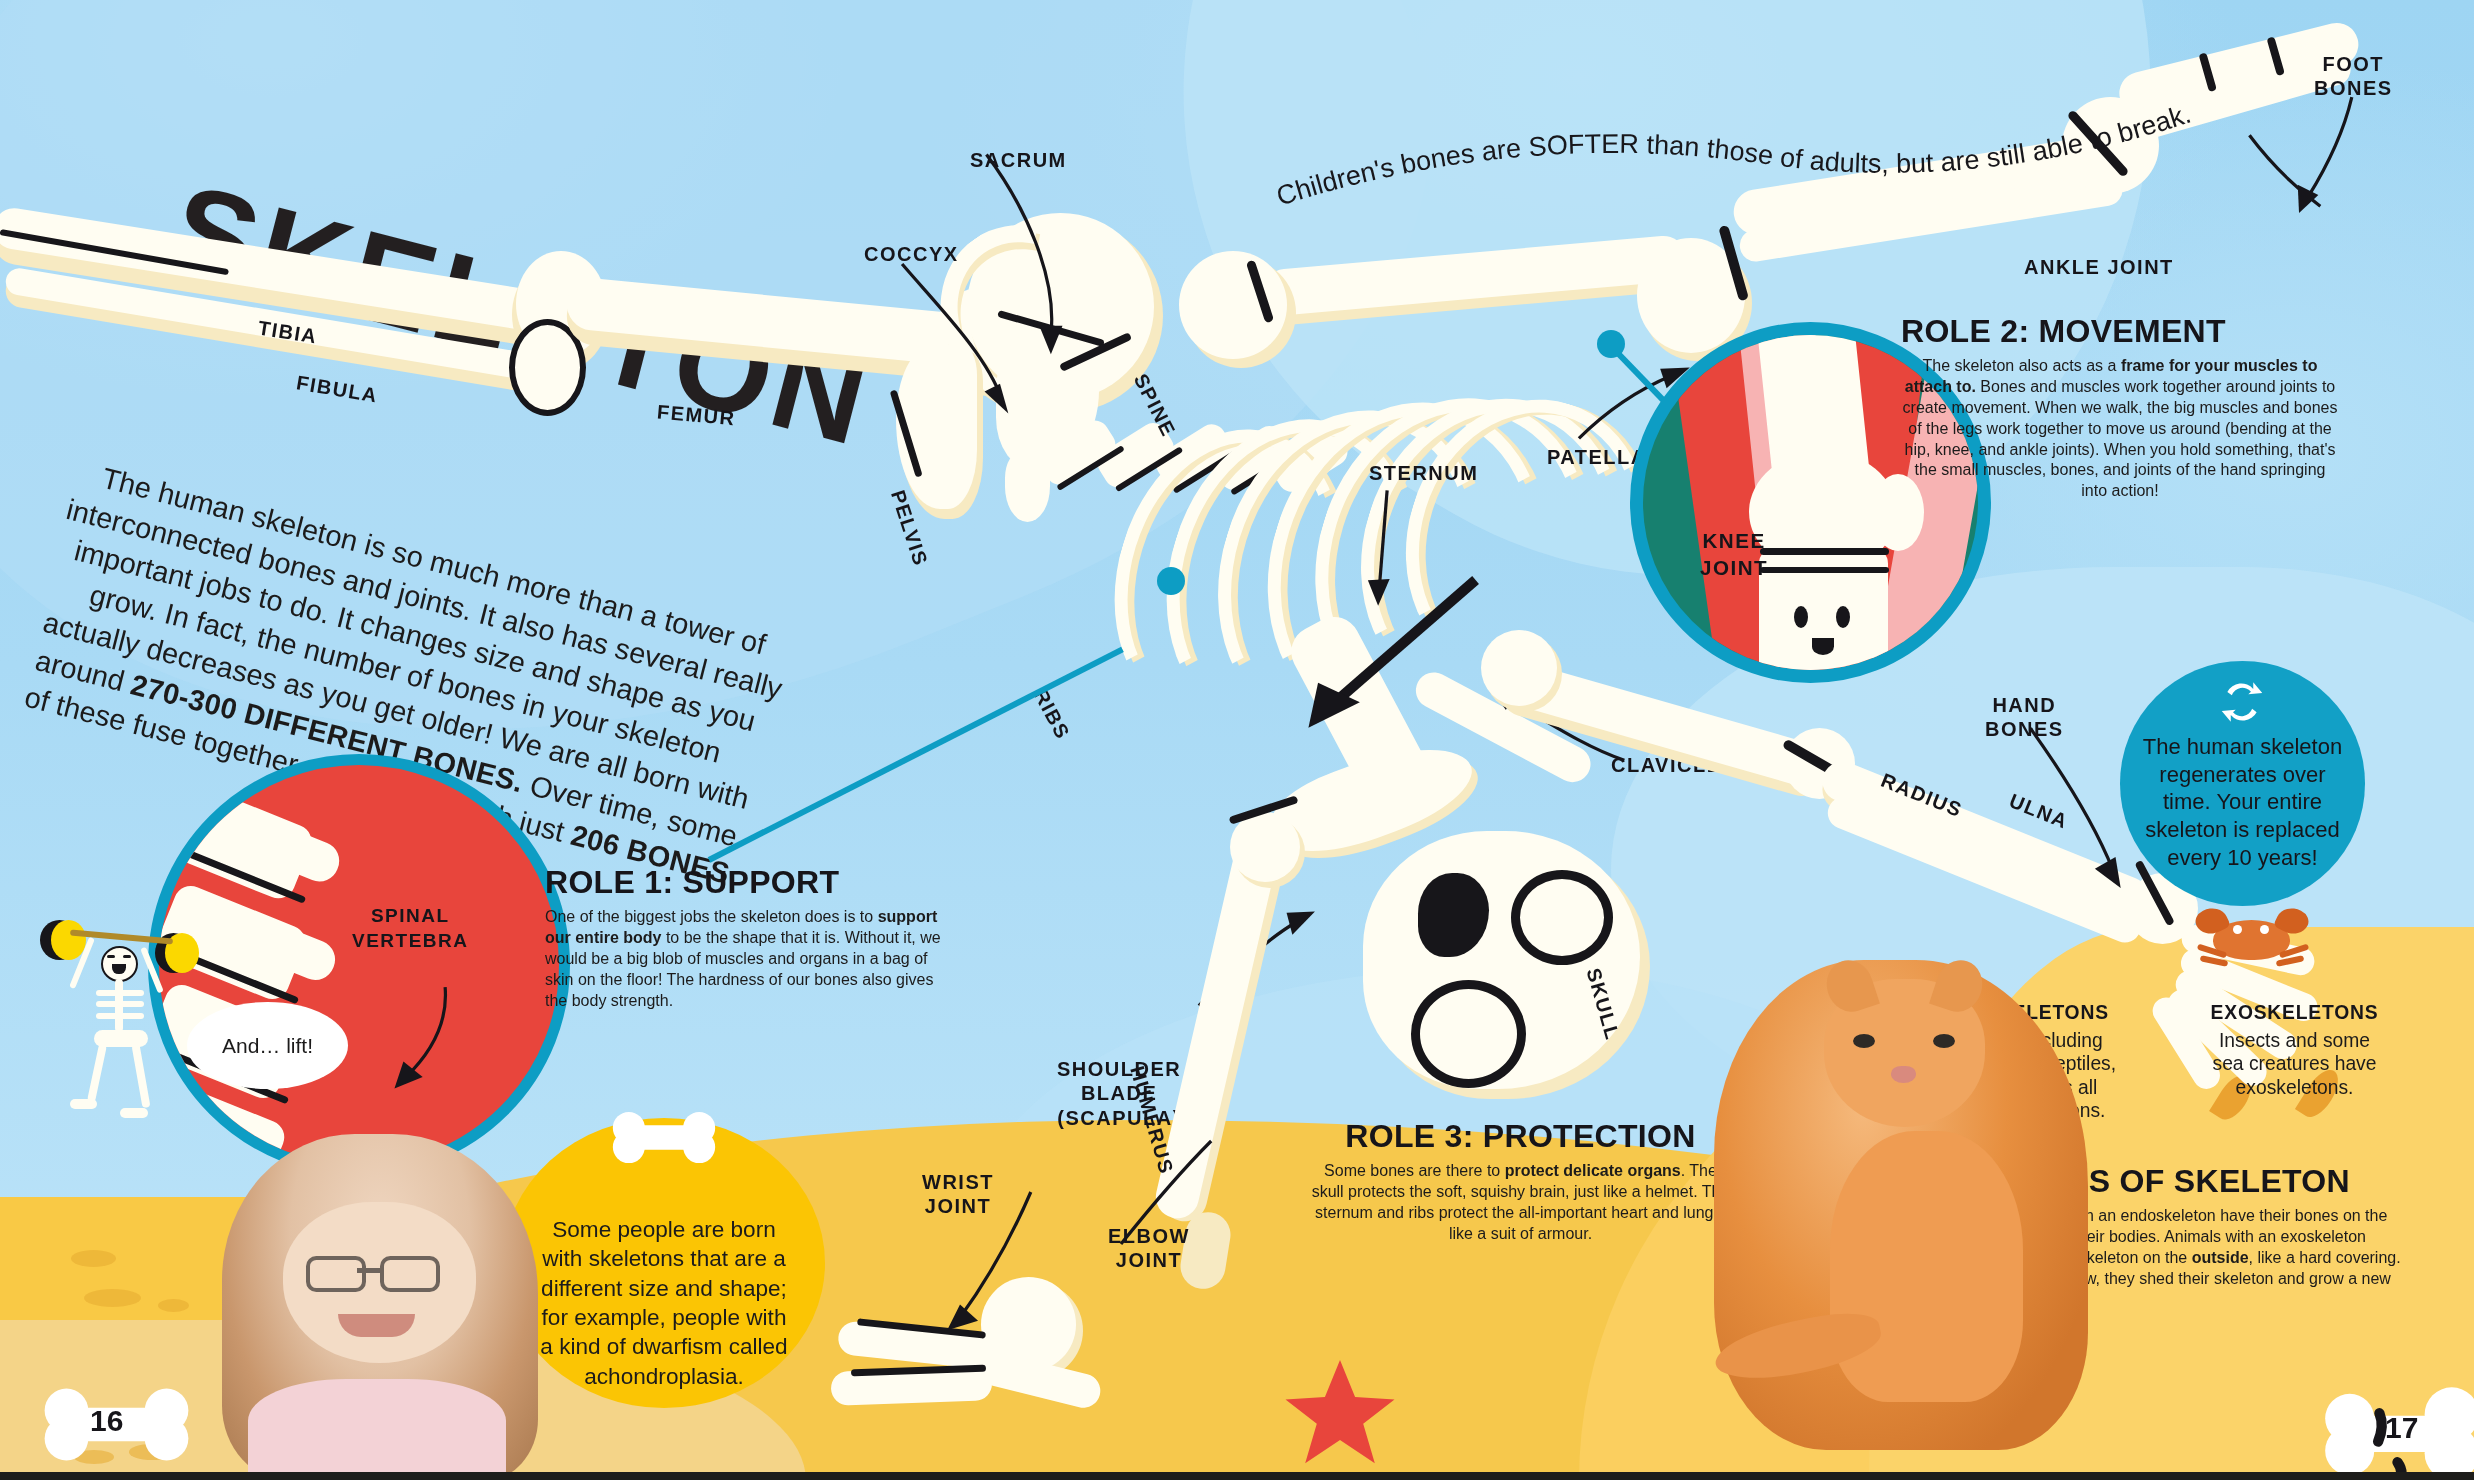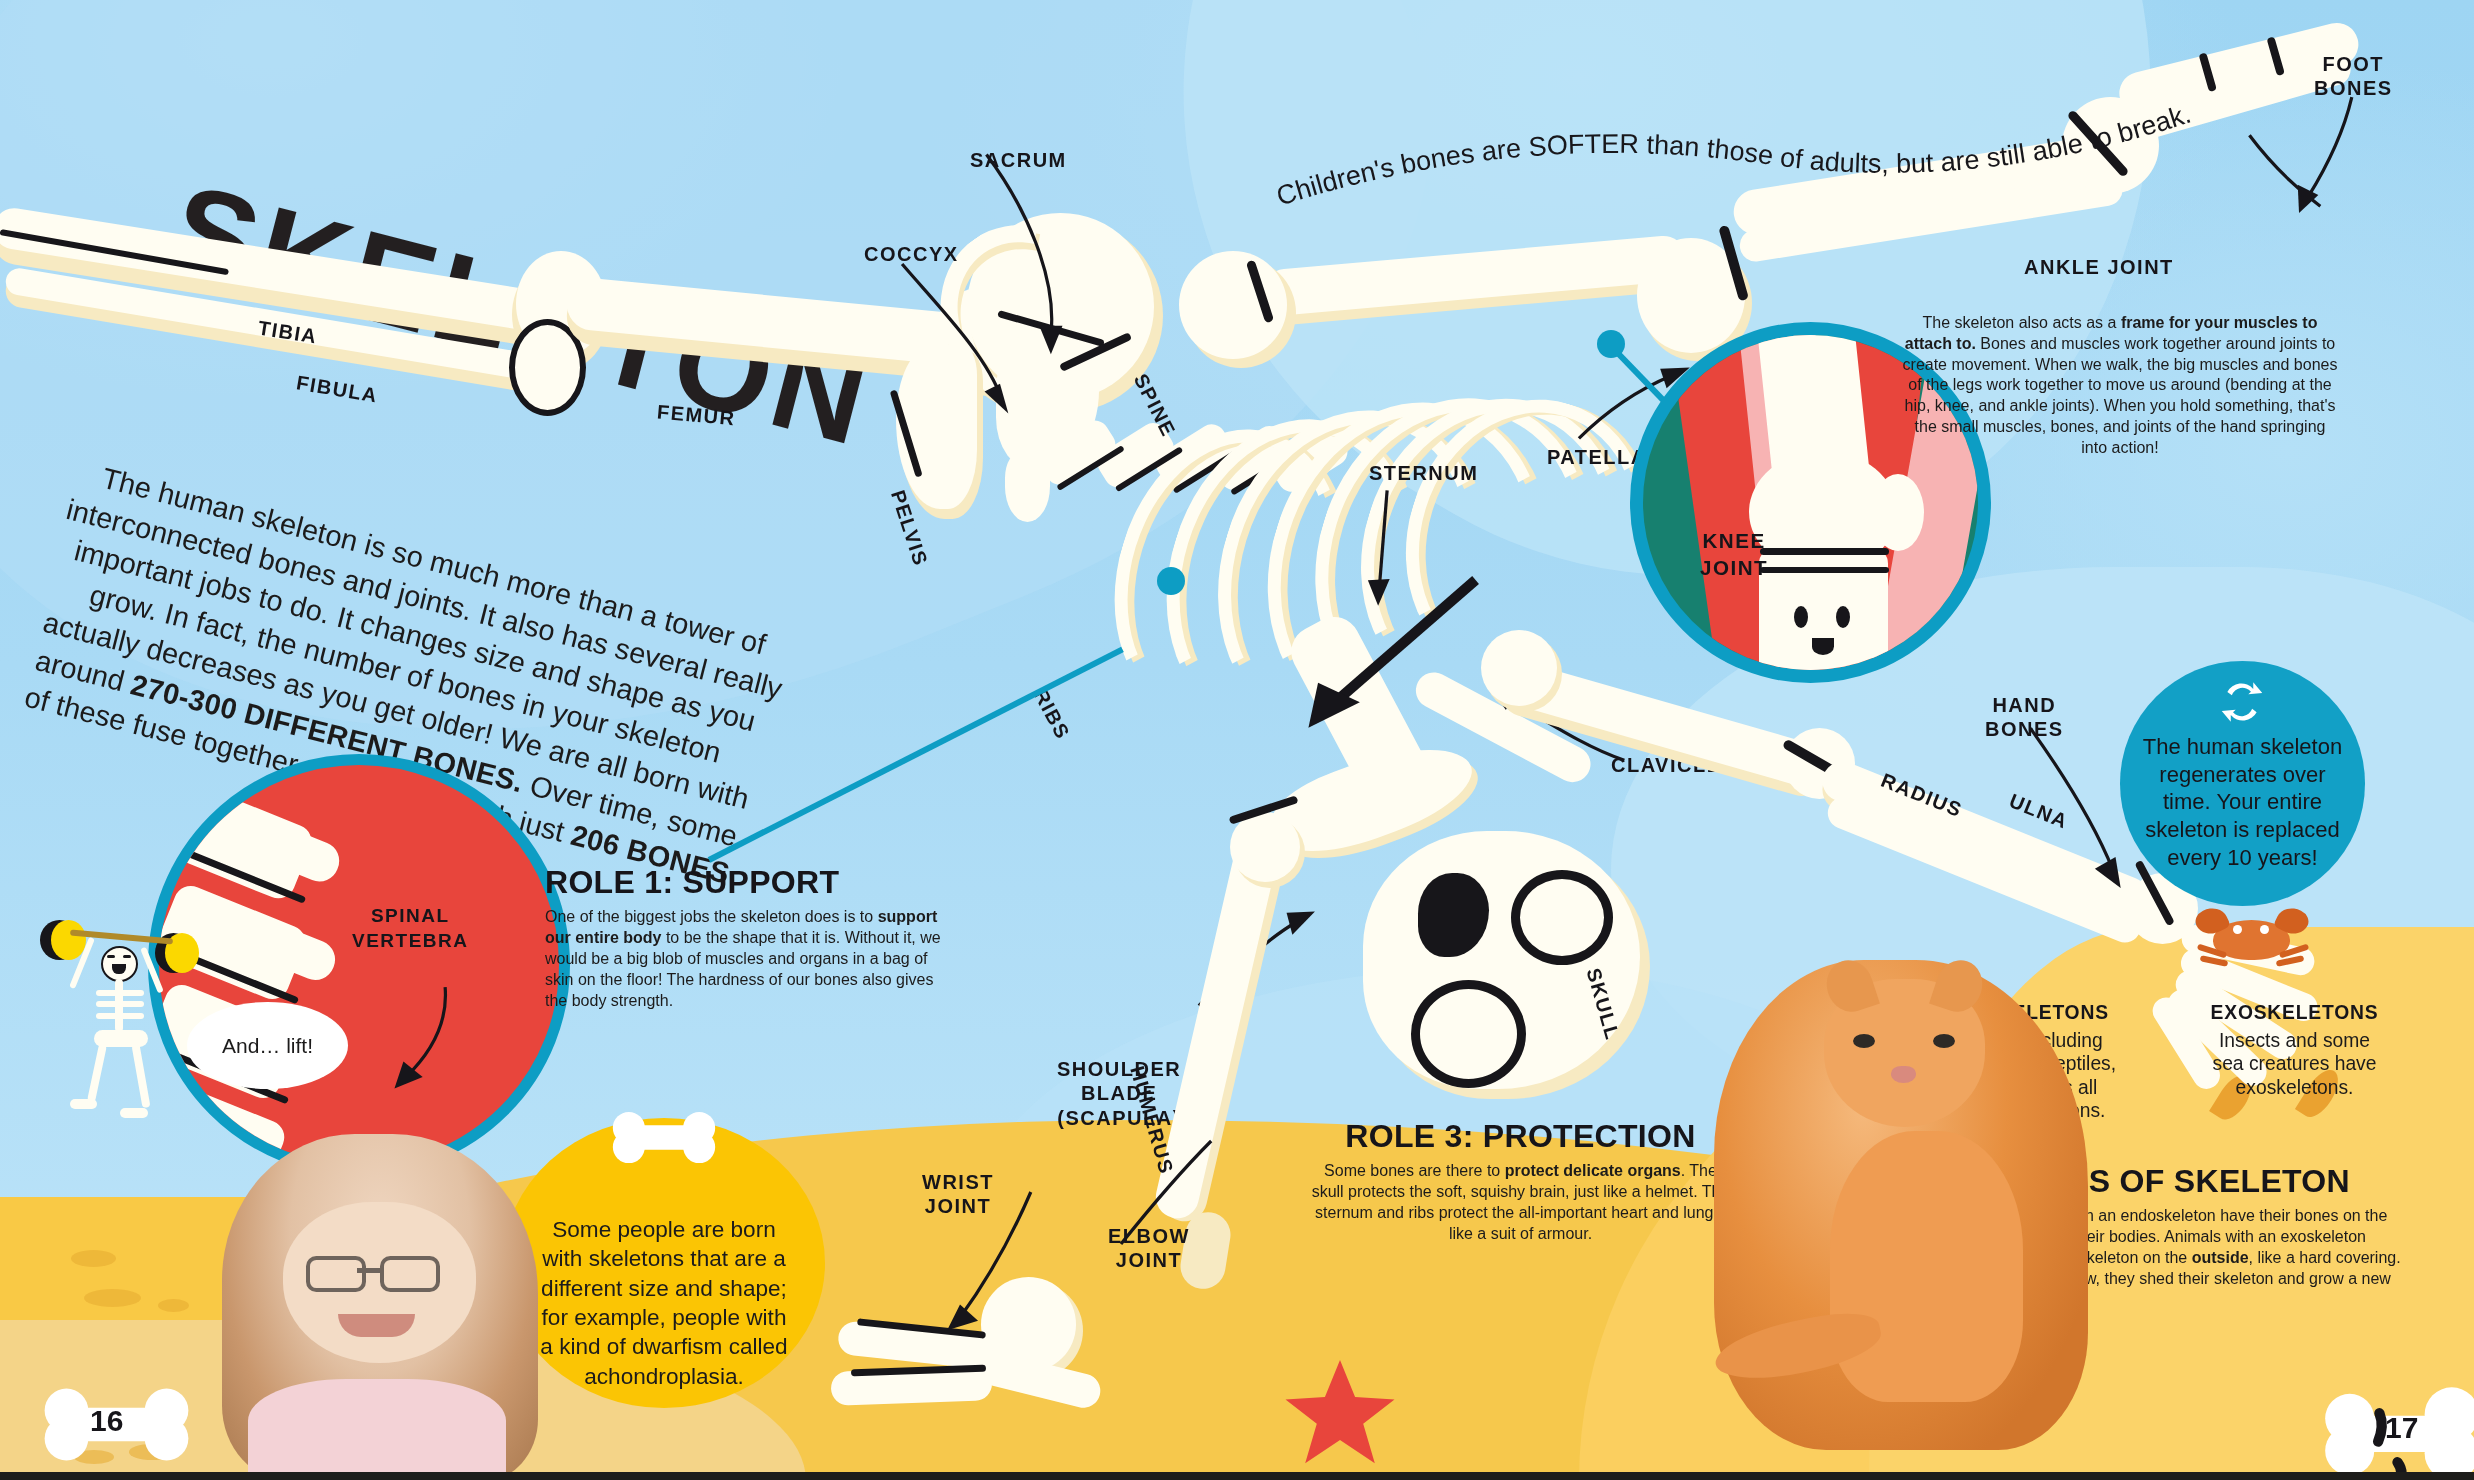--- a/index.html
+++ b/index.html
@@ -435,20 +435,21 @@
       <div>JOINT</div>
     </div>
   </div>
 
   <div class="sect" style="left:545px;top:864px;width:412px;">
     <h3>ROLE 1: SUPPORT</h3>
     <p><span>One of the biggest jobs the skeleton does is to </span><b>support our entire body</b><span> to be the shape that it is. Without it, we would be a big blob of muscles and organs in a bag of skin on the floor! The hardness of our bones also gives the body strength.</span></p>
   </div>
 
   <div class="sect" style="left:1901px;top:313px;width:438px;text-align:center;">
+    <h3 style="text-align:left;">ROLE 2: MOVEMENT</h3>
     <p><span>The skeleton also acts as a </span><b>frame for your muscles to attach to.</b><span> Bones and muscles work together around joints to create movement. When we walk, the big muscles and bones of the legs work together to move us around (bending at the hip, knee, and ankle joints). When you hold something, that's the small muscles, bones, and joints of the hand springing into action!</span></p>
   </div>
 
   <div class="sect" style="left:1308px;top:1118px;width:425px;text-align:center;">
     <h3>ROLE 3: PROTECTION</h3>
     <p><span>Some bones are there to </span><b>protect delicate organs</b><span>. The skull protects the soft, squishy brain, just like a helmet. The sternum and ribs protect the all-important heart and lungs, like a suit of armour.</span></p>
   </div>
 
   <div class="sect" style="left:2004px;top:1163px;width:400px;">
     <h3>TYPES OF SKELETON</h3>

